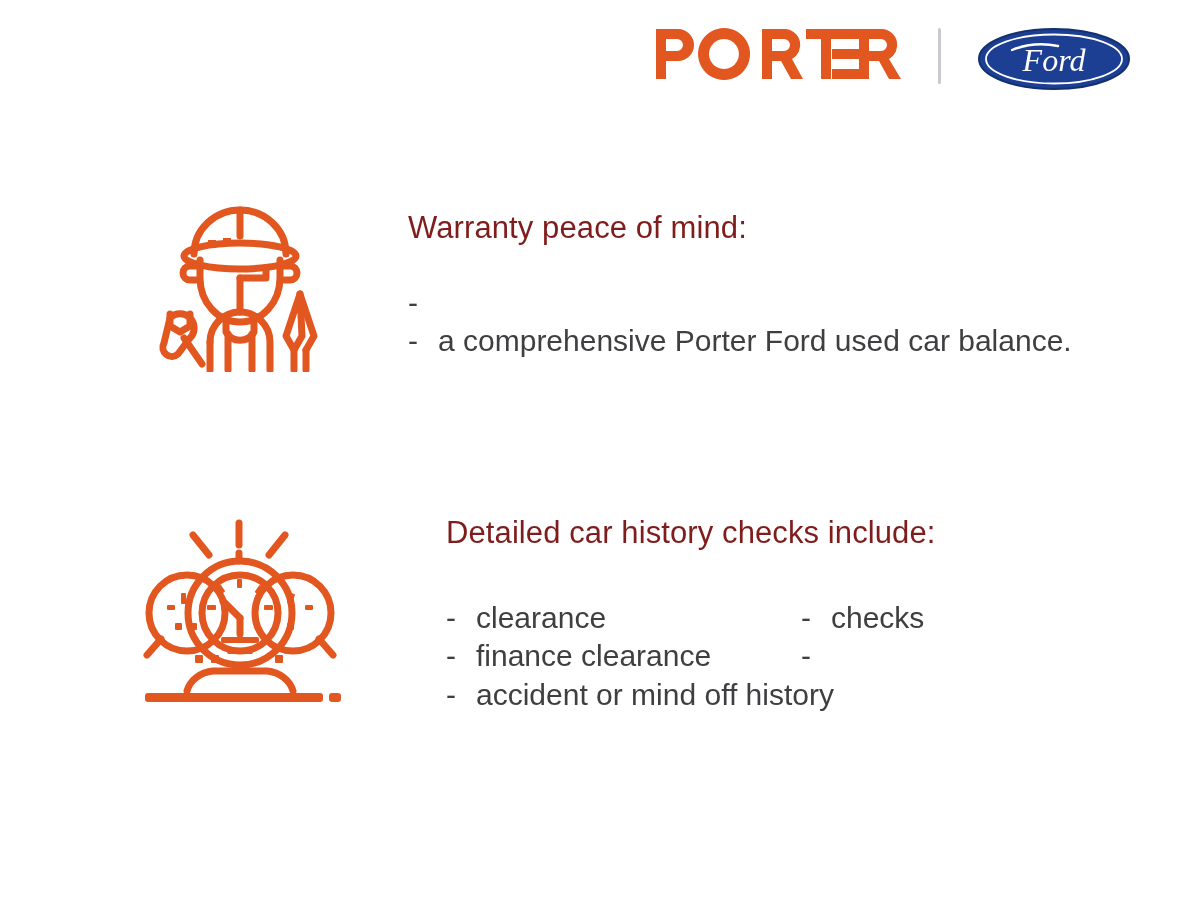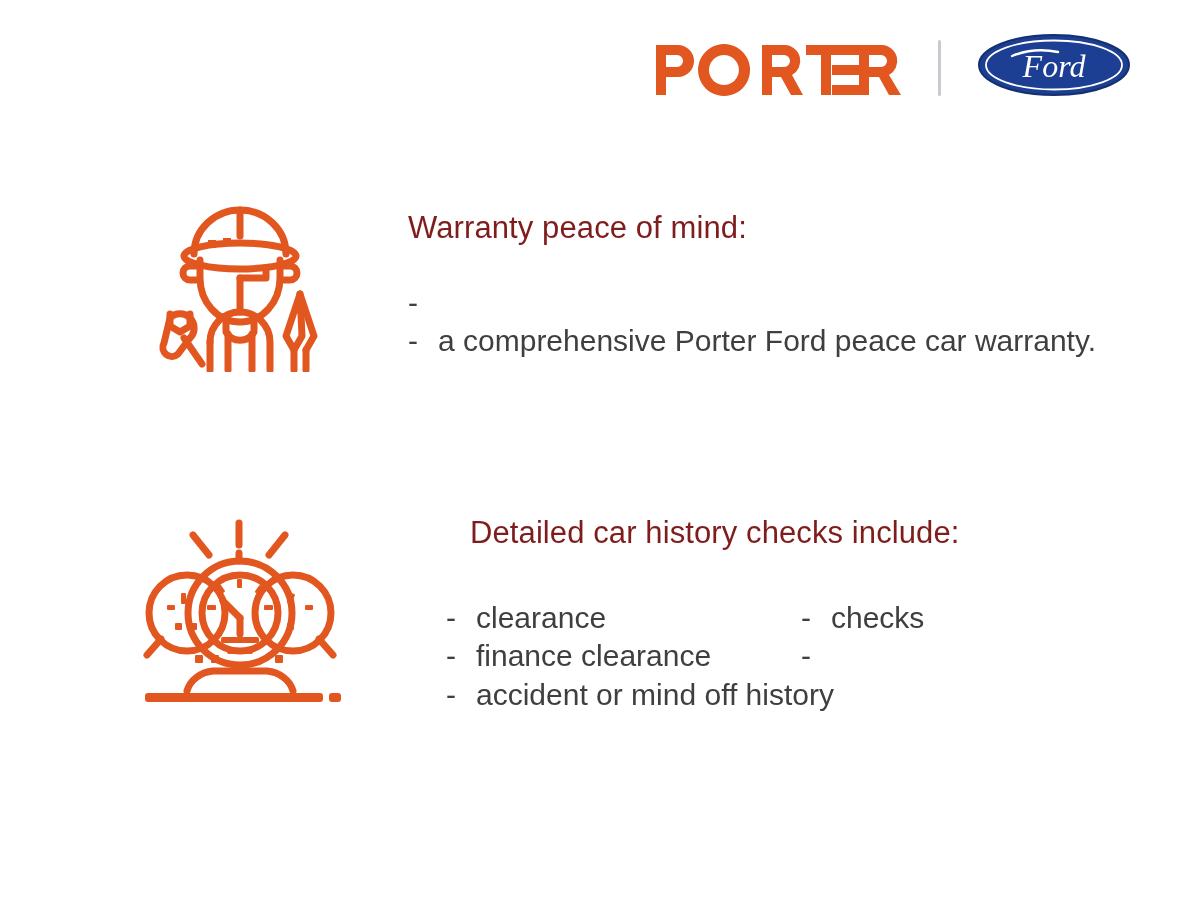--- a/index.html
+++ b/index.html
@@ -16,21 +16,21 @@
     overflow: hidden;
     position: relative;
   }
 
   
   .brand-bar {
     position: absolute;
     top: 28px;
     right: 70px;
     display: flex;
-    align-items: flex-end;
+    align-items: flex-start;
     gap: 37px;
     height: 68px;
   }
   .porter-wordmark {
     display: flex;
     align-items: center;
     font-size: 0;
     line-height: 0;
   }
   .porter-wordmark svg { display: block; }
@@ -64,21 +64,21 @@
   .block-history  .block-body { margin-left: 96px; padding-top: 10px; }
 
   .heading {
     font-size: 31px;
     font-weight: 400;
     letter-spacing: 0.1px;
     color: #7f1d1d;
     margin: 0 0 38px 0;
     white-space: nowrap;
   }
-  .block-history .heading { margin-bottom: 48px; margin-left: 24px; }
+  .block-history .heading { margin-bottom: 48px; }
 
   .bullet-list {
     list-style: none;
     margin: 0;
     padding: 0;
   }
   .bullet-line {
     display: flex;
     align-items: baseline;
     font-size: 30px;
@@ -187,21 +187,21 @@
 
   <div class="block-body">
     <h2 class="heading">Warranty peace of mind:</h2>
 
     <ul class="bullet-list">
       <li class="bullet-line">
         <span class="bullet-dash">-</span>
       </li>
       <li class="bullet-line">
         <span class="bullet-dash">-</span>
-        <span class="bullet-text">a comprehensive Porter Ford peace car warranty.</span>
+        <span class="bullet-text">a comprehensive Porter Ford used car balance.</span>
       </li>
     </ul>
   </div>
 </section>
 
 <section class="block block-history">
 
   <div class="block-icon">
     <svg width="215" height="200" viewBox="0 0 215 200">
       <g fill="none" stroke="#E2561F" stroke-width="7" stroke-linecap="round" stroke-linejoin="round">

